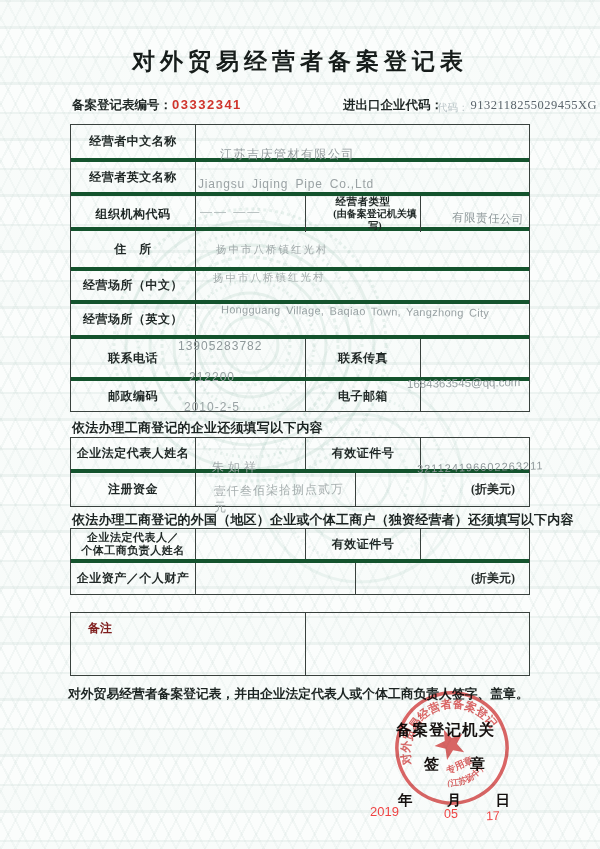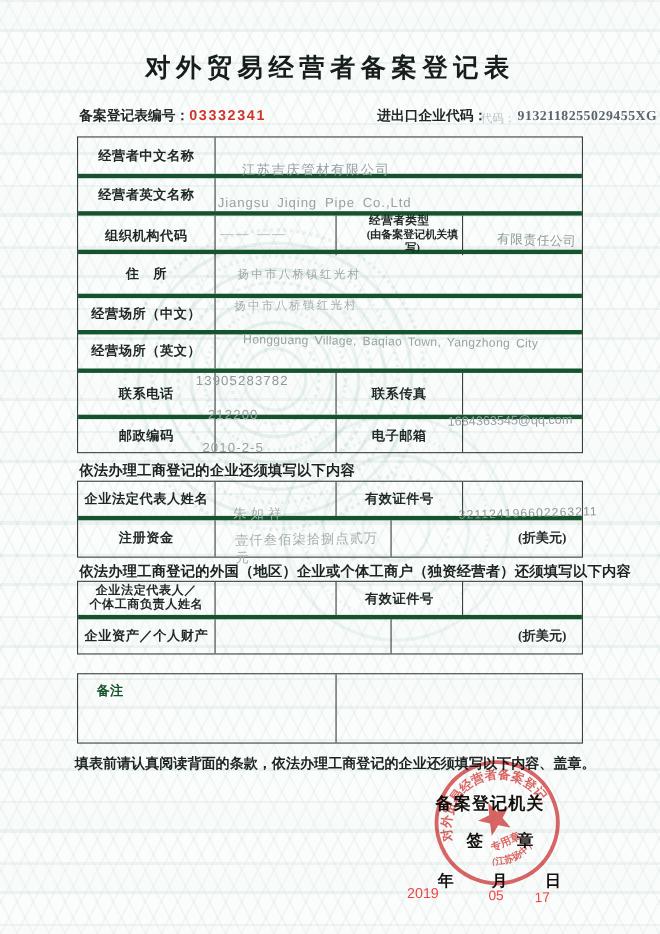--- a/index.html
+++ b/index.html
@@ -29,21 +29,21 @@
        text-align:center;font-weight:600;font-size:12px;color:#1f2725;line-height:1.18;letter-spacing:.5px;}
   .lbl .sub{font-size:10px;letter-spacing:0;margin-left:24px;}
   .note-cell{display:flex;align-items:center;justify-content:flex-end;padding-right:14px;
        font-weight:600;font-size:12px;color:#242b29;}
   
   .title{position:absolute;left:0;top:46px;width:600px;text-align:center;z-index:2;
        font-size:23px;font-weight:700;letter-spacing:5px;color:#171d1b;}
   .hdrline{position:absolute;top:97px;z-index:2;font-size:12.5px;font-weight:700;color:#1f2725;}
   .regno{color:#cf342c;font-family:"Liberation Sans","DejaVu Sans",sans-serif;
        font-weight:600;font-size:13px;letter-spacing:1.5px;}
-  .codeval{color:#5a646b;font-weight:700;font-size:12.5px;letter-spacing:.5px;}
+  .codeval{color:#5a646b;font-weight:400;font-size:12.5px;letter-spacing:.5px;}
   .ghost{color:rgba(110,130,140,.45);font-weight:400;font-size:10.5px;position:relative;top:2px;left:-6px;margin-right:-4px;}
   .sechead{position:absolute;left:72px;z-index:2;font-size:13px;font-weight:700;color:#1c2422;letter-spacing:.2px;white-space:nowrap;}
   .footer-note{position:absolute;left:68px;top:686px;z-index:2;font-size:12.8px;font-weight:700;color:#1c2422;white-space:nowrap;}
   
   .fill{position:absolute;z-index:3;font-family:"Liberation Sans","DejaVu Sans",sans-serif;
         color:#97a0a2;white-space:nowrap;}
   
   .seal-txt{position:absolute;z-index:4;font-weight:700;color:#14100e;white-space:nowrap;}
   .ymd{display:flex;justify-content:space-between;width:112px;}
   .dateval{position:absolute;z-index:3;font-family:Liberation Sans, sans-serif;color:#ef4444;}
@@ -156,26 +156,26 @@
   </div>
   <div class="trow" style="grid-template-columns:125px 160px 1fr;height:31px;">
     <div class="tc lbl">企业资产／个人财产</div>
     <div class="tc"></div>
     <div class="tc note-cell">(折美元)</div>
   </div>
 </div>
 
 <div class="tbl" style="top:612px;">
   <div class="trow" style="grid-template-columns:235px 1fr;height:62px;">
-    <div class="tc" style="padding:7px 16px 0 17px;font-weight:600;font-size:12px;color:#14532d;">备注</div>
-    <div class="tc"></div>
-  </div>
-</div>
-
-<div class="footer-note">填表前请认真阅读背面的条款，依法办理工商登记的企业还须填写以下内容、盖章。</div>
+    <div class="tc" style="padding:7px 16px 0 17px;font-weight:600;font-size:12px;color:#7f1d1d;">备注</div>
+    <div class="tc"></div>
+  </div>
+</div>
+
+<div class="footer-note">对外贸易经营者备案登记表，并由企业法定代表人或个体工商负责人签字、盖章。</div>
 
 <span class="fill" style="left:220px;top:146px;font-size:12px;letter-spacing:1.5px;color:#949c9e;">江苏吉庆管材有限公司</span>
 <span class="fill" style="left:198px;top:177px;font-size:12px;letter-spacing:.8px;word-spacing:3px;color:#9aa2a4;">Jiangsu Jiqing Pipe Co.,Ltd</span>
 <span class="fill" style="left:200px;top:205px;font-size:12px;color:#b3bcbc;letter-spacing:2px;">—— ——</span>
 <span class="fill" style="left:452px;top:211px;font-size:11.5px;color:#8f999b;letter-spacing:.5px;transform:rotate(2deg);">有限责任公司</span>
 <span class="fill" style="left:216px;top:243px;font-size:10.5px;letter-spacing:2px;color:#a0a8a9;">扬中市八桥镇红光村</span>
 <span class="fill" style="left:213px;top:271px;font-size:10.5px;letter-spacing:2px;color:#a5adad;transform:rotate(-0.5deg);">扬中市八桥镇红光村</span>
 <span class="fill" style="left:221px;top:305px;font-size:11px;letter-spacing:.3px;word-spacing:2px;color:#98a1a3;transform:rotate(0.8deg);">Hongguang Village, Baqiao Town, Yangzhong City</span>
 <span class="fill" style="left:178px;top:339px;font-size:12px;letter-spacing:1px;color:#8e989a;">13905283782</span>
 <span class="fill" style="left:189px;top:370px;font-size:12px;letter-spacing:1px;color:#9aa3a4;">212200</span>

